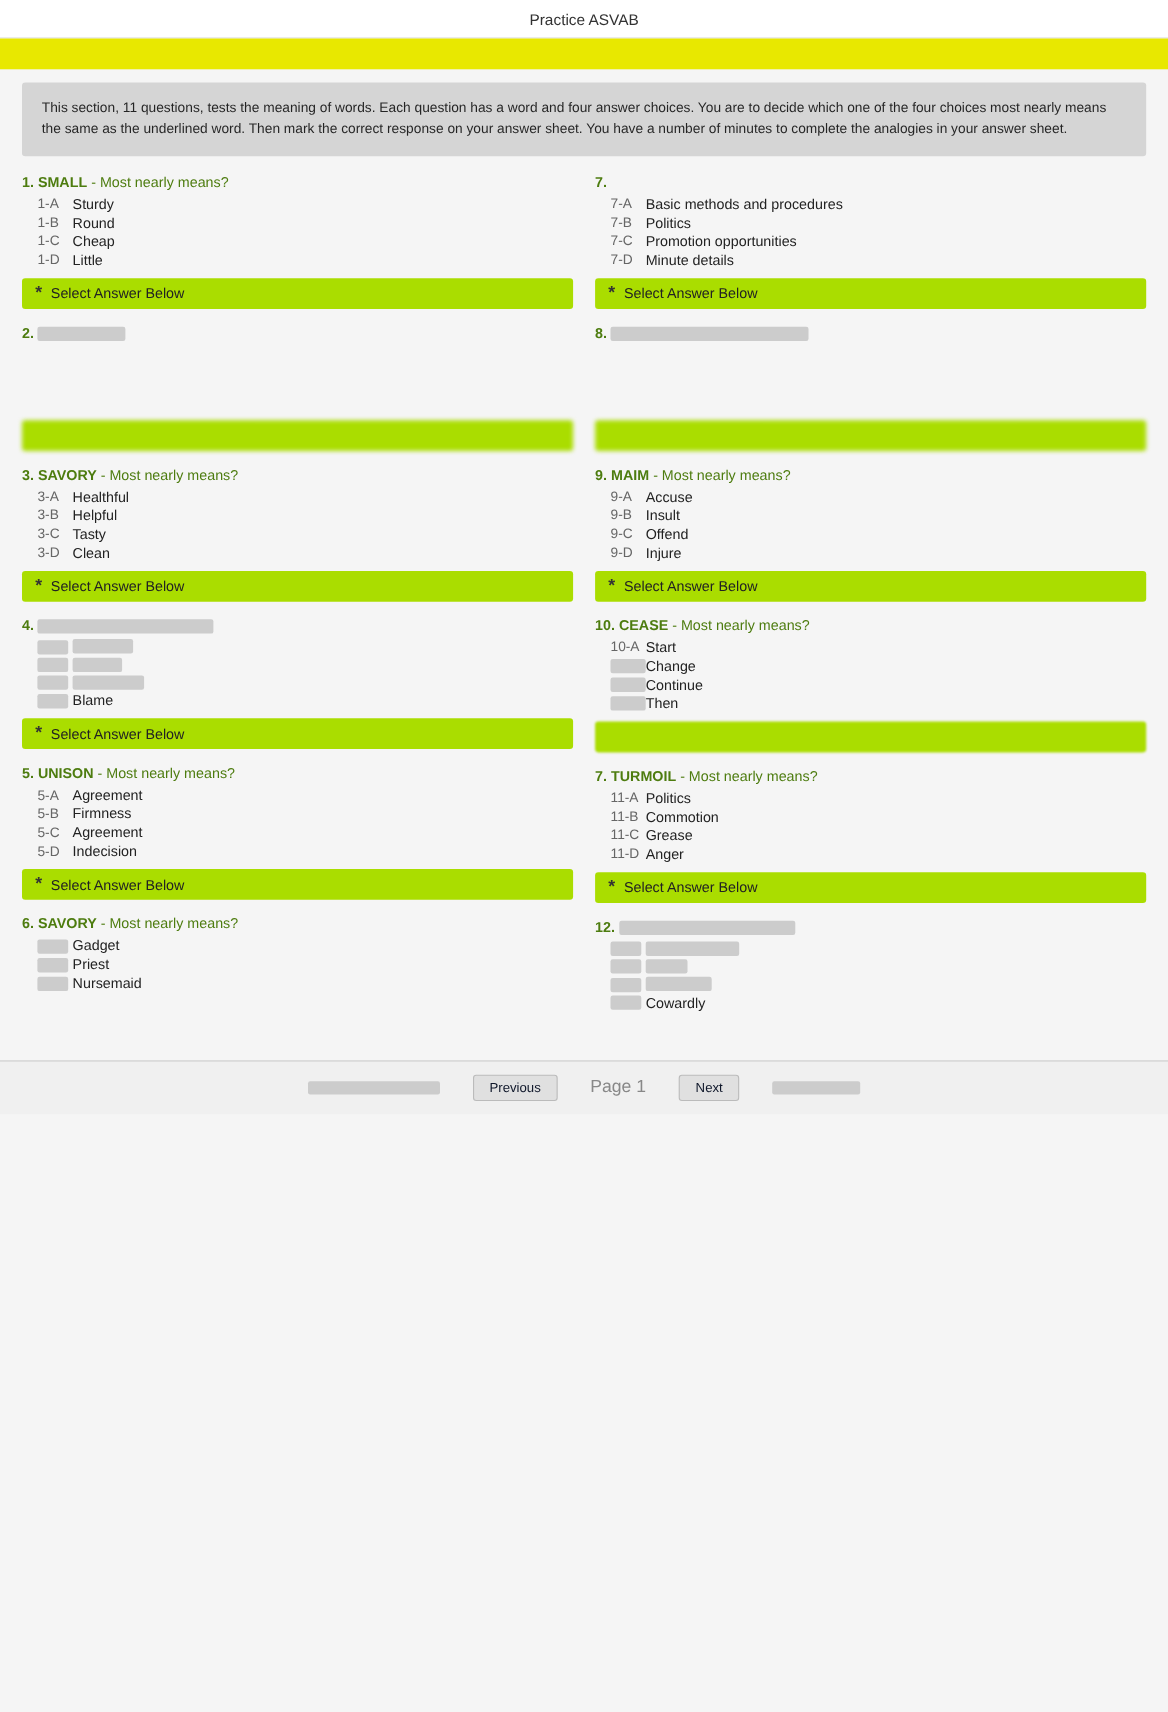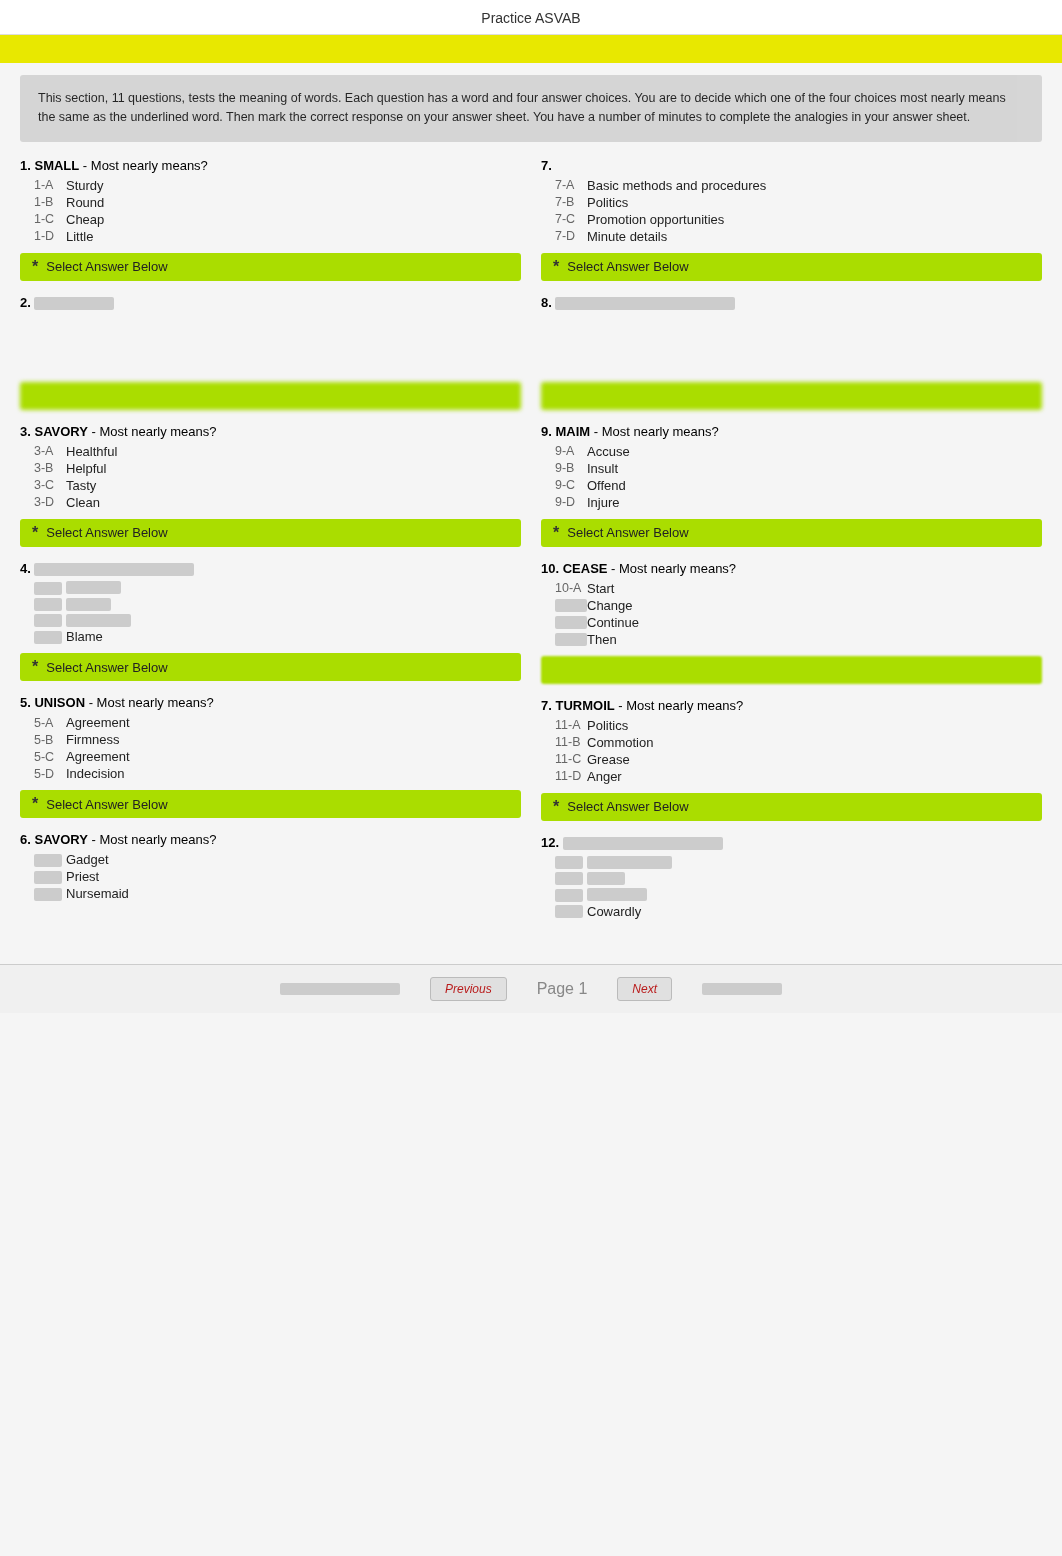--- a/index.html
+++ b/index.html
@@ -45,21 +45,21 @@
       padding-right: 20px;
     }
     .col:last-child { padding-right: 0; }
     .question-block {
       margin-bottom: 14px;
     }
     .question-title {
       font-weight: bold;
       margin-bottom: 4px;
       font-size: 13px;
-      color: #000000;
+      color: #4d7c0f;
     }
     .question-title .q-num {
       font-weight: bold;
     }
     .question-title .q-word {
       font-weight: bold;
     }
     .question-title .q-label {
       font-weight: normal;
     }
@@ -128,23 +128,22 @@
       gap: 30px;
       font-size: 12px;
       color: #777;
     }
     .footer-btn {
       background: #e0e0e0;
       border: 1px solid #bbb;
       border-radius: 3px;
       padding: 4px 14px;
       font-size: 12px;
-      color: #b91c1c;
+      color: #0f172a;
       cursor: pointer;
-      font-style: italic;
     }
     .page-num {
       font-size: 16px;
       color: #888;
     }
   </style>
 </head>
 <body>
 
 <div class="top-bar">

